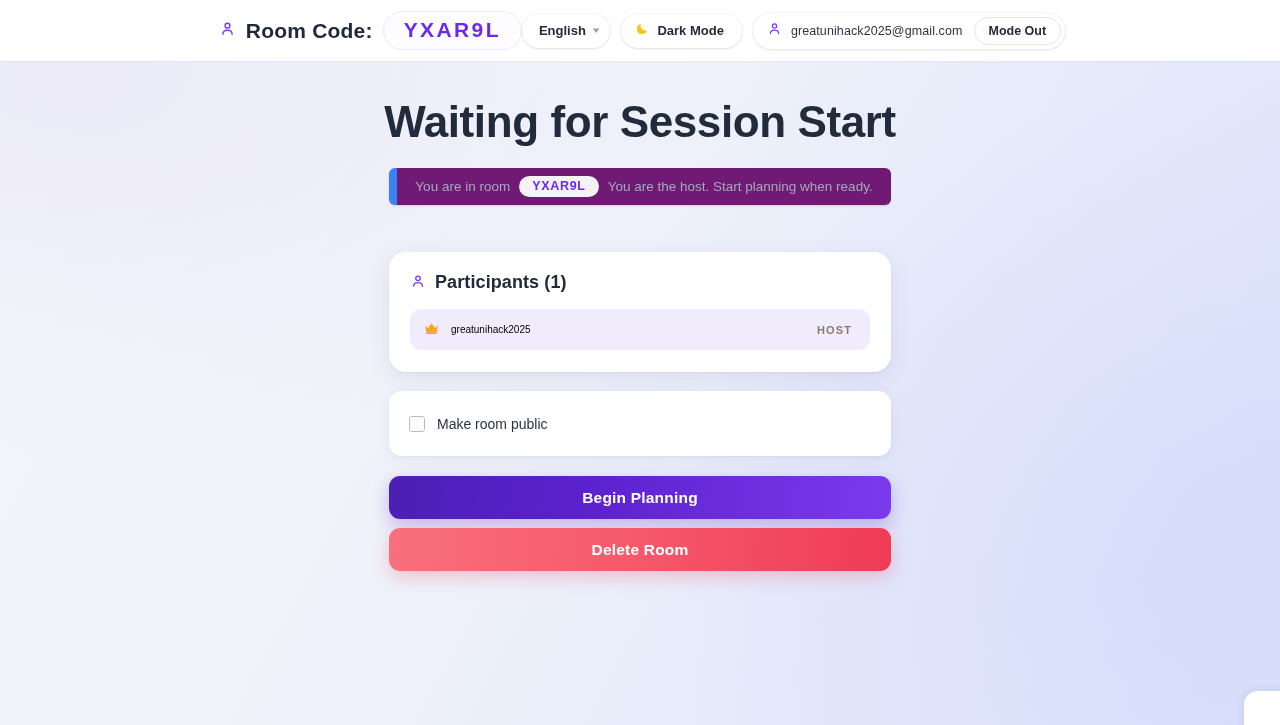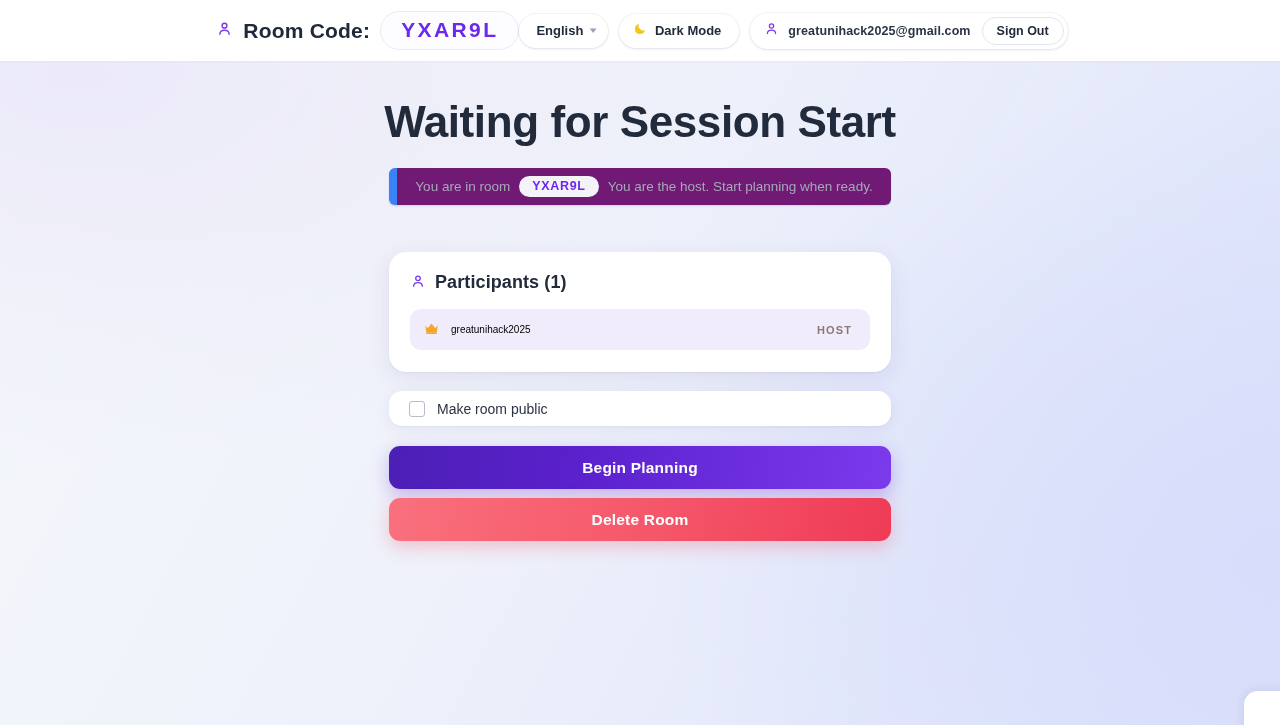--- a/index.html
+++ b/index.html
@@ -107,21 +107,21 @@
   .moon-icon { display: block; }
 
   .user-pill {
     padding: 0 4px 0 14px;
     gap: 9px;
     height: 36px;
   }
   .user-email {
     font-size: 12.5px;
     color: #2c3445;
-    font-weight: 700;
+    font-weight: 400;
     letter-spacing: .1px;
   }
   .signout-btn {
     border: 1px solid #e3e6ee;
     background: #fff;
     border-radius: 999px;
     padding: 6px 14px;
     font-size: 12.5px;
     font-weight: 700;
     color: #222b3b;
@@ -222,21 +222,21 @@
     font-weight: 700;
     letter-spacing: 1.1px;
     color: #8c7a72;
   }
 
   
   .public-card {
     margin-top: 19px;
     background: #ffffff;
     border-radius: 13px;
-    height: 35px;
+    height: 65px;
     display: flex;
     align-items: center;
     padding: 0 20px;
     gap: 12px;
     box-shadow: 0 3px 14px rgba(76, 63, 140, 0.08), 0 1px 2px rgba(16,24,40,.04);
   }
   .checkbox {
     width: 16px;
     height: 16px;
     border: 1.5px solid #b9bdc9;
@@ -323,21 +323,21 @@
     </div>
 
     <div class="pill user-pill">
       <span class="person-icon">
         <svg width="15" height="15" viewBox="0 0 24 24" fill="none" stroke="#7c3aed" stroke-width="2" stroke-linecap="round" stroke-linejoin="round">
           <circle cx="12" cy="8" r="3.4"></circle>
           <path d="M5.5 20c0-3.6 2.9-5.6 6.5-5.6s6.5 2 6.5 5.6"></path>
         </svg>
       </span>
       <span class="user-email">greatunihack2025@gmail.com</span>
-      <button class="signout-btn">Sign Out</button>
+      <button class="signout-btn">Mode Out</button>
     </div>
 
   </div>
 </header>
 
 <main class="main">
 
   <h1 class="page-title">Waiting for Session Start</h1>
 
   <div class="content-col">

